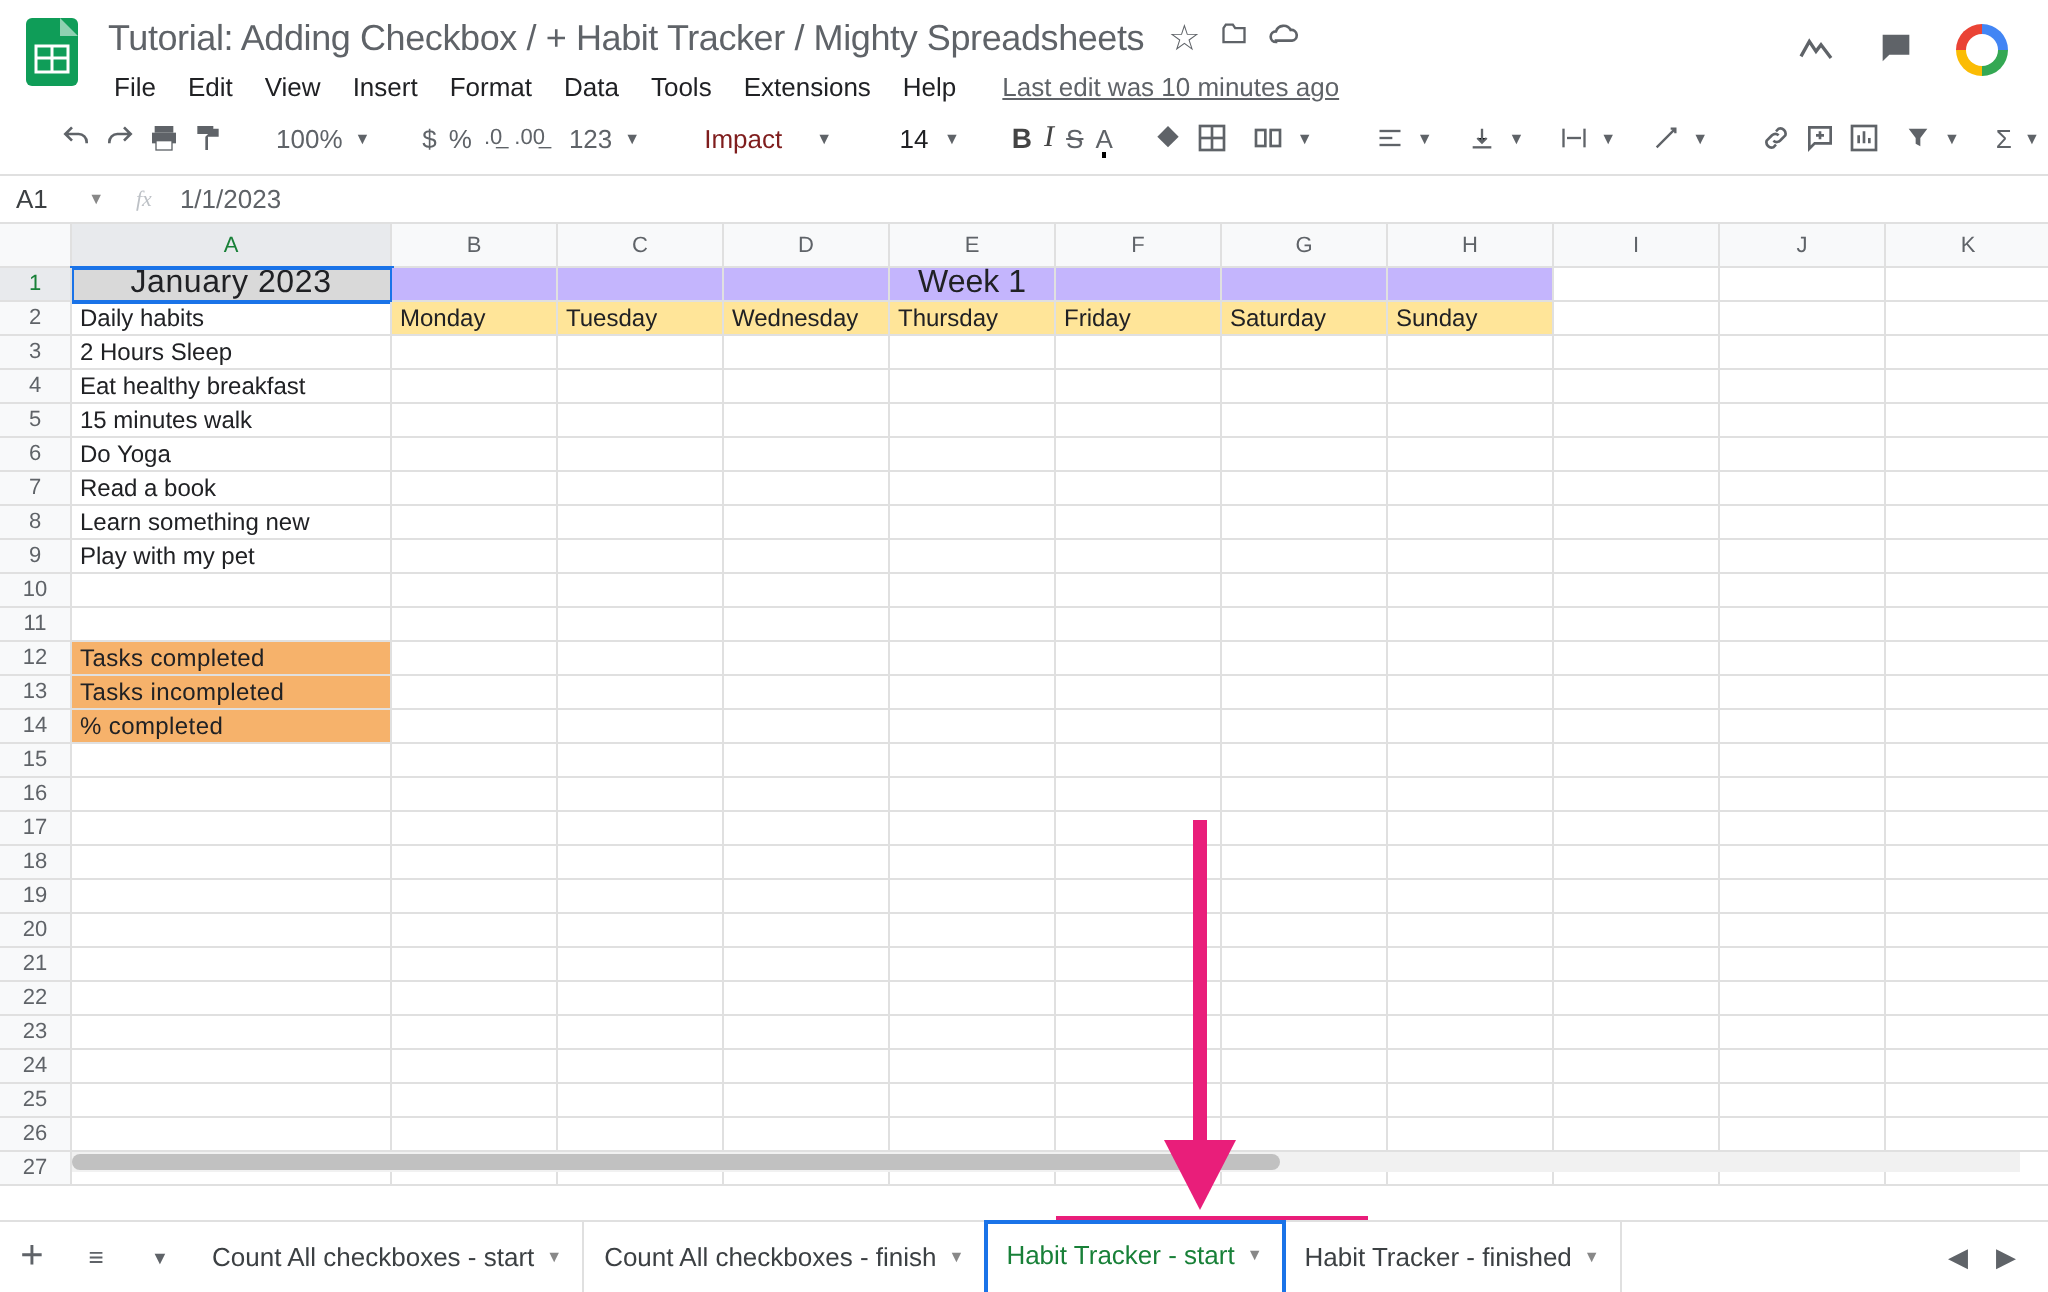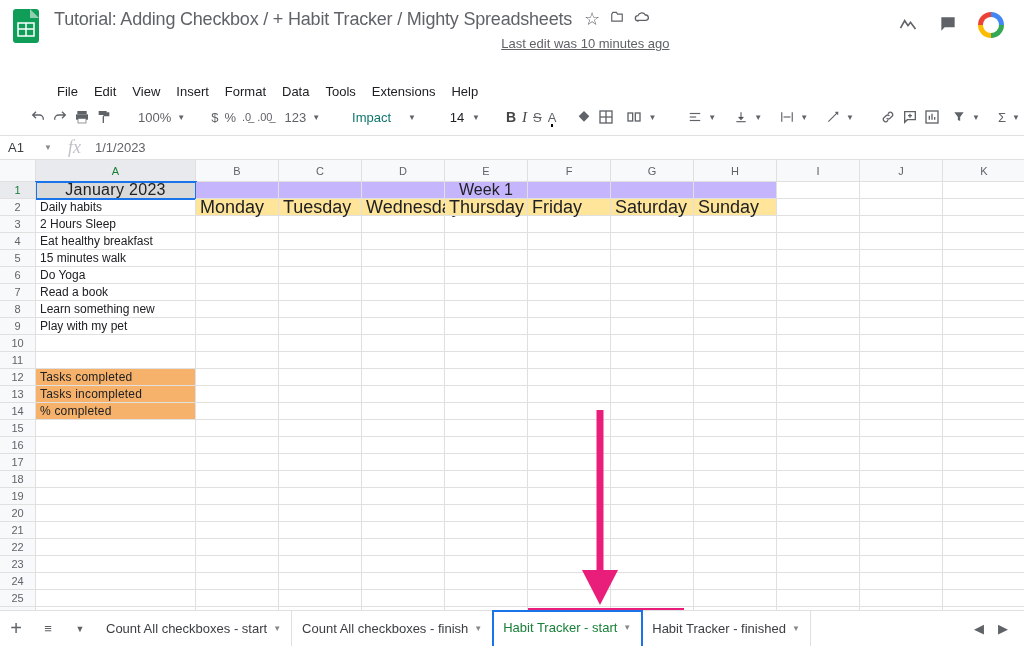--- a/index.html
+++ b/index.html
@@ -5,53 +5,53 @@
 * { box-sizing: border-box; margin: 0; padding: 0; }
 body { font-family: Arial, sans-serif; font-size: 13px; color: #202124; width: 1024px; height: 646px; overflow: hidden; background: #fff; position: relative; }
 
 .header { display: flex; align-items: flex-start; padding: 6px 8px 0 8px; }
 .logo { width: 36px; height: 36px; margin: 2px 6px 0 0; display: flex; align-items: center; justify-content: center; }
 .logo svg { width: 26px; height: 34px; }
 .title-area { flex: 1; }
 .doc-title { font-size: 18px; color: #5f6368; padding: 2px 4px; letter-spacing: -0.2px; display: flex; align-items: center; gap: 8px; }
 .doc-title .icons { display: flex; gap: 10px; color: #5f6368; margin-left: 4px; }
 .menubar { display: flex; gap: 2px; margin-top: 2px; }
-.menu-item { padding: 2px 7px; font-size: 13px; color: #202124; cursor: pointer; margin-top: 48px; }
+.menu-item { padding: 2px 7px; font-size: 13px; color: #202124; cursor: pointer; }
 .last-edit { color: #5f6368; text-decoration: underline; margin-left: 10px; font-size: 13px; cursor: pointer; padding: 2px 4px; }
 .top-right { display: flex; align-items: center; gap: 20px; padding: 6px 12px 0 0; }
 .tr-icon { color: #5f6368; cursor: pointer; }
 .meet-badge { width: 26px; height: 26px; border-radius: 50%; background: conic-gradient(#4285f4 0 90deg, #34a853 90deg 180deg, #fbbc04 180deg 270deg, #ea4335 270deg 360deg); position: relative; }
 .meet-badge::after { content: ""; position: absolute; inset: 5px; background: #fff; border-radius: 50%; }
 
 .toolbar { display: flex; align-items: center; padding: 4px 8px 6px 30px; gap: 6px; border-bottom: 1px solid #e0e0e0; }
 .tb-btn { width: 22px; height: 24px; display: flex; align-items: center; justify-content: center; color: #5f6368; cursor: pointer; border-radius: 2px; }
 .tb-sep { width: 1px; height: 20px; background: #e0e0e0; margin: 0 4px; }
 .tb-drop { display: flex; align-items: center; gap: 4px; padding: 2px 6px; cursor: pointer; color: #5f6368; font-size: 13px; }
 .tb-drop .tri { font-size: 8px; margin-left: 2px; }
-.font-name { min-width: 50px; color: #0f766e; }
+.font-name { min-width: 50px; color: #7f1d1d; }
 .font-size { min-width: 18px; text-align: center; color: #202124; }
 .bold-btn { font-weight: bold; color: #444; font-size: 14px; }
 .italic-btn { font-style: italic; font-family: serif; font-size: 15px; color: #444; }
 
 .name-fx { display: flex; align-items: center; border-bottom: 1px solid #e0e0e0; height: 24px; }
 .name-box { width: 60px; padding: 0 8px; font-size: 13px; color: #3c4043; display: flex; align-items: center; justify-content: space-between; }
 .name-box .tri { font-size: 8px; color: #888; }
-.fx { font-style: italic; color: #bdc1c6; padding: 0 8px; font-size: 18px; font-family: serif; text-align: center; }
+.fx { font-style: italic; color: #bdc1c6; padding: 0 8px; font-size: 11px; font-family: serif; text-align: center; }
 .formula-val { color: #5f6368; font-size: 13px; padding-left: 6px; }
 
 .grid-wrap { position: relative; height: 512px; overflow: hidden; }
 .grid { display: grid; grid-template-columns: 36px 160px repeat(10, 83px); font-size: 13px; }
 .col-head, .row-head, .corner { background: #f8f9fa; border-right: 1px solid #e0e0e0; border-bottom: 1px solid #e0e0e0; text-align: center; padding: 2px 0; color: #5f6368; font-size: 11px; }
 .corner { grid-column: 1; grid-row: 1; height: 22px; }
 .col-head { height: 22px; display: flex; align-items: center; justify-content: center; }
 .row-head { width: 36px; height: 17px; display: flex; align-items: center; justify-content: center; }
 .cell { border-right: 1px solid #e0e0e0; border-bottom: 1px solid #e0e0e0; padding: 1px 4px; height: 17px; font-size: 12px; display: flex; align-items: center; overflow: visible; white-space: nowrap; }
 .title-cell { background: #d9d9d9; font-family: Impact, sans-serif; font-size: 16px; justify-content: center; letter-spacing: 0.3px; }
 .week-cell { background: #c4b5fd; font-family: Impact, sans-serif; font-size: 16px; justify-content: center; }
-.day-head { background: #ffe599; font-size: 18px; }
+.day-head { background: #ffe599; font-size: 12px; }
 .summary { background: #f6b26b; font-family: Impact, sans-serif; font-size: 12px; letter-spacing: 0.2px; }
 .active { outline: 2px solid #1a73e8; outline-offset: -1px; }
 .col-head.sel { background: #e8eaed; color: #188038; }
 .row-head.sel { background: #e8eaed; color: #188038; position: relative; }
 
 .bottom-bar { position: absolute; bottom: 0; left: 0; right: 0; height: 36px; border-top: 1px solid #e0e0e0; display: flex; align-items: center; background: #fff; }
 .bb-btn { width: 32px; height: 32px; display: flex; align-items: center; justify-content: center; color: #5f6368; cursor: pointer; }
 .sheet-tab { display: flex; align-items: center; gap: 6px; padding: 15px 10px; height: 36px; font-size: 13px; color: #3c4043; cursor: pointer; border-right: 1px solid #e0e0e0; }
 .sheet-tab .tri { font-size: 8px; color: #888; }
 .sheet-tab.active { color: #188038; font-weight: 400; border-bottom: 2px solid transparent; justify-content: flex-end; }

